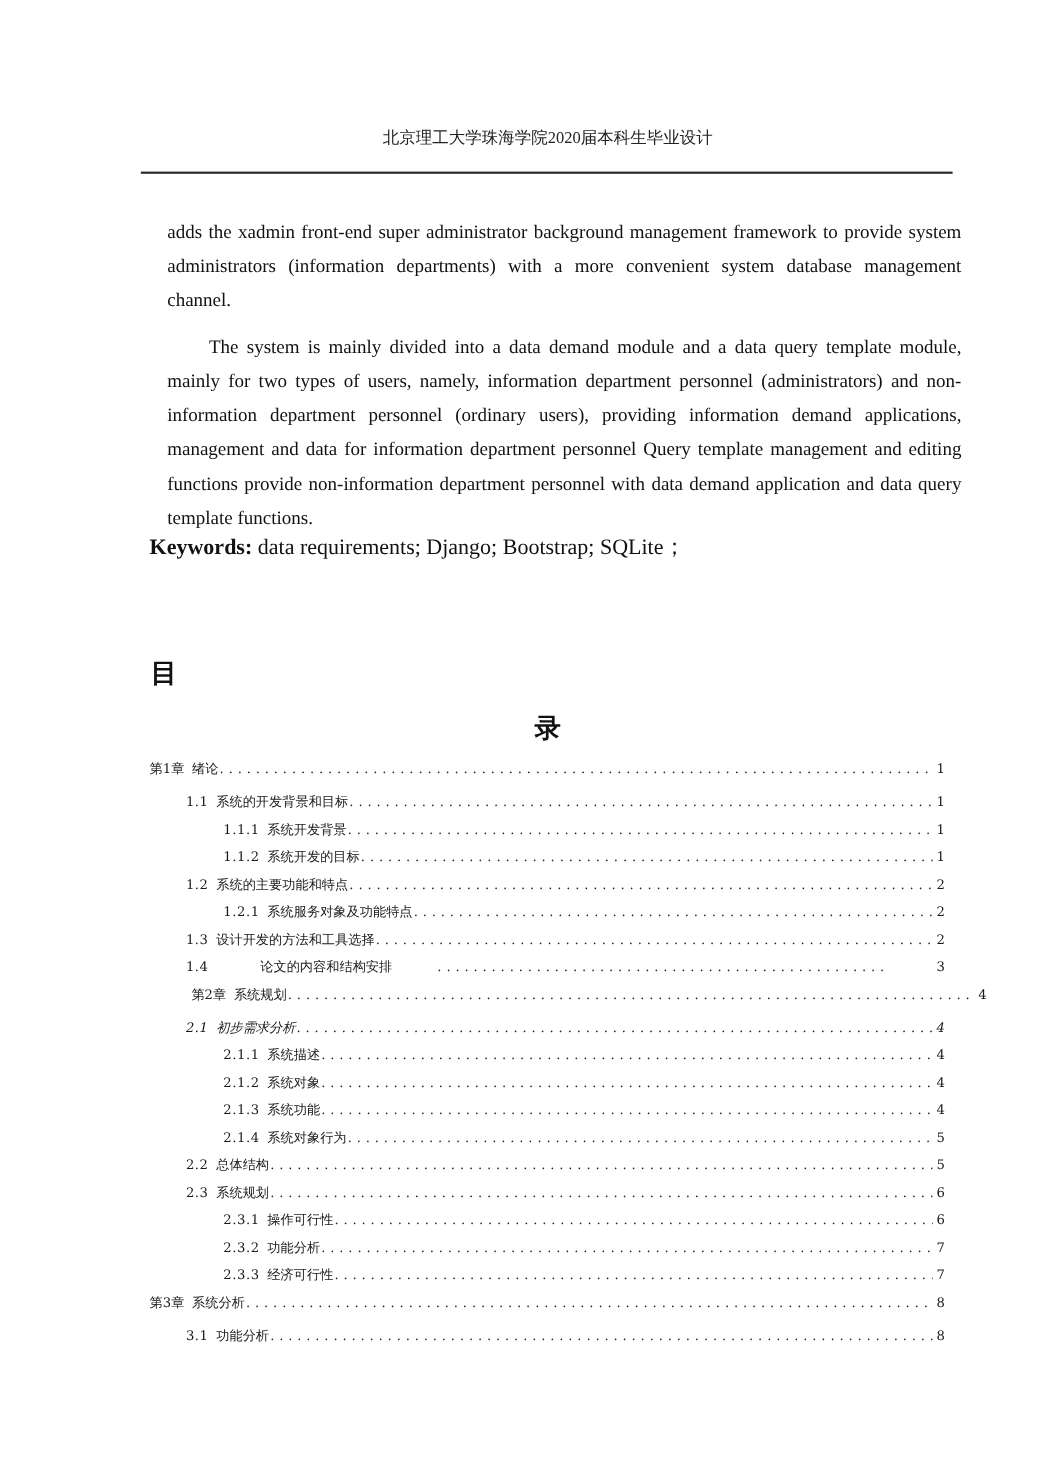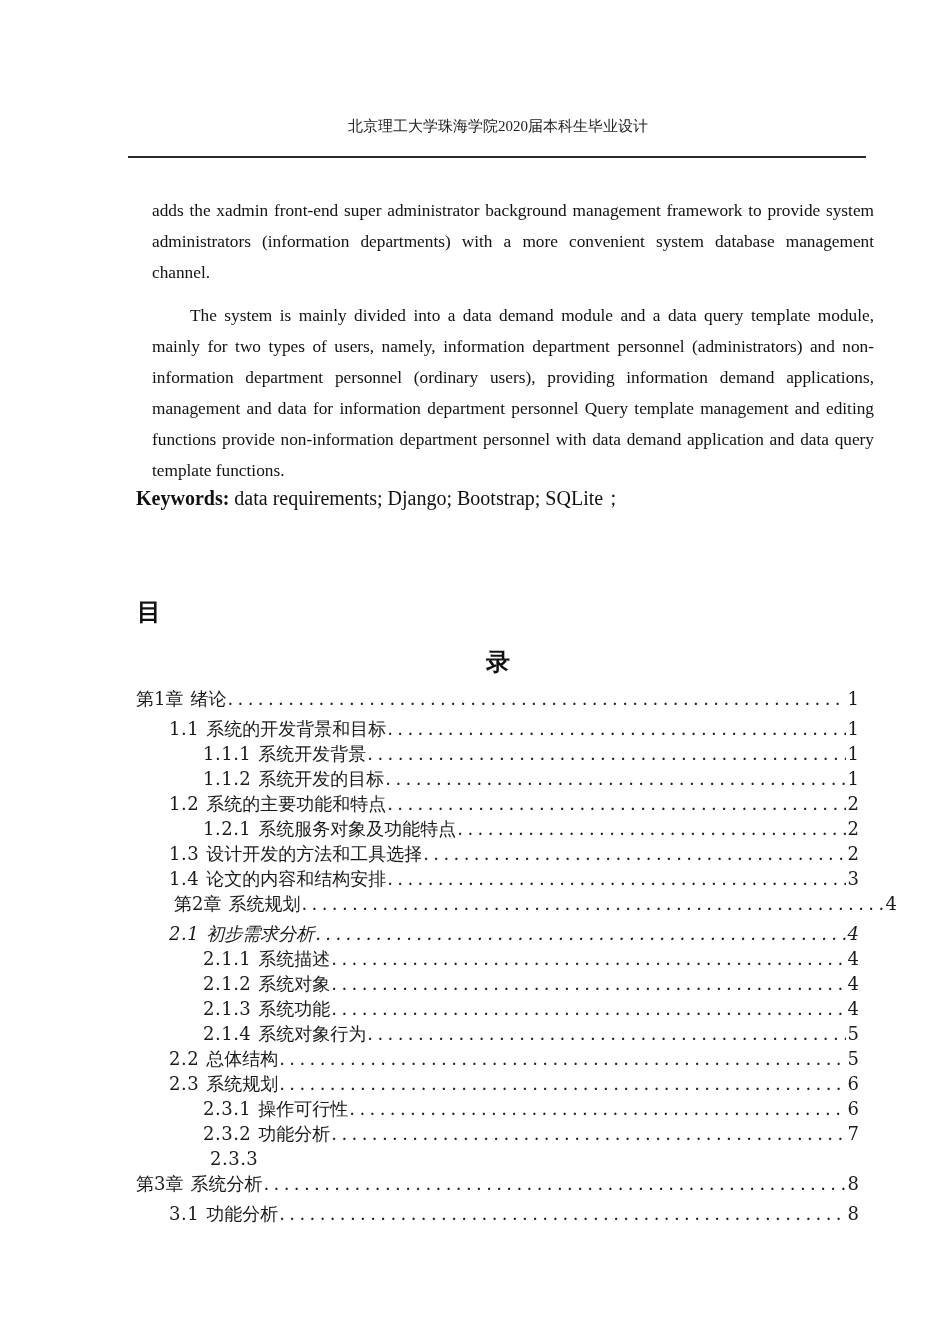--- a/index.html
+++ b/index.html
@@ -82,21 +82,21 @@
       top: 0;
       width: 723px;
     }
     .toc-row {
       position: absolute;
       left: 0;
       width: 723px;
       height: 22px;
       display: flex;
       align-items: baseline;
-      font-size: 18px;
+      font-size: 12px;
       line-height: 22px;
       font-family: "DejaVu Serif", serif;
       color: #1a1a1a;
       white-space: nowrap;
       overflow: hidden;
     }
     .toc-row .num { letter-spacing: 0.5px; }
     .toc-row .label { margin-left: 7px; }
     .toc-row .chapnum { letter-spacing: 0; }
     .toc-row .leader {
@@ -164,21 +164,21 @@
       <span class="label">系统服务对象及功能特点</span>
       <span class="leader"></span>
       <span class="page">2</span>
     </div>
     <div class="toc-row lvl2" style="top: 843px;">
       <span class="num">1.3</span>
       <span class="label">设计开发的方法和工具选择</span>
       <span class="leader"></span>
       <span class="page">2</span>
     </div>
-    <div class="toc-row lvl2" style="top: 868px;">
+    <div class="toc-row lvl2" style="top: 868px; gap: 40px;">
       <span class="num">1.4</span>
       <span class="label">论文的内容和结构安排</span>
       <span class="leader"></span>
       <span class="page">3</span>
     </div>
     <div class="toc-row lvl1" style="top: 893px; margin-left: 38px;">
       <span class="num chapnum">第2章</span>
       <span class="label">系统规划</span>
       <span class="leader"></span>
       <span class="page">4</span>
@@ -230,21 +230,21 @@
       <span class="label">操作可行性</span>
       <span class="leader"></span>
       <span class="page">6</span>
     </div>
     <div class="toc-row lvl3" style="top: 1123px;">
       <span class="num">2.3.2</span>
       <span class="label">功能分析</span>
       <span class="leader"></span>
       <span class="page">7</span>
     </div>
-    <div class="toc-row lvl3" style="top: 1148px; flex-direction: column;">
+    <div class="toc-row lvl3" style="top: 1148px;">
       <span class="num">2.3.3</span>
       <span class="label">经济可行性</span>
       <span class="leader"></span>
       <span class="page">7</span>
     </div>
     <div class="toc-row lvl1" style="top: 1173px;">
       <span class="num chapnum">第3章</span>
       <span class="label">系统分析</span>
       <span class="leader"></span>
       <span class="page">8</span>

